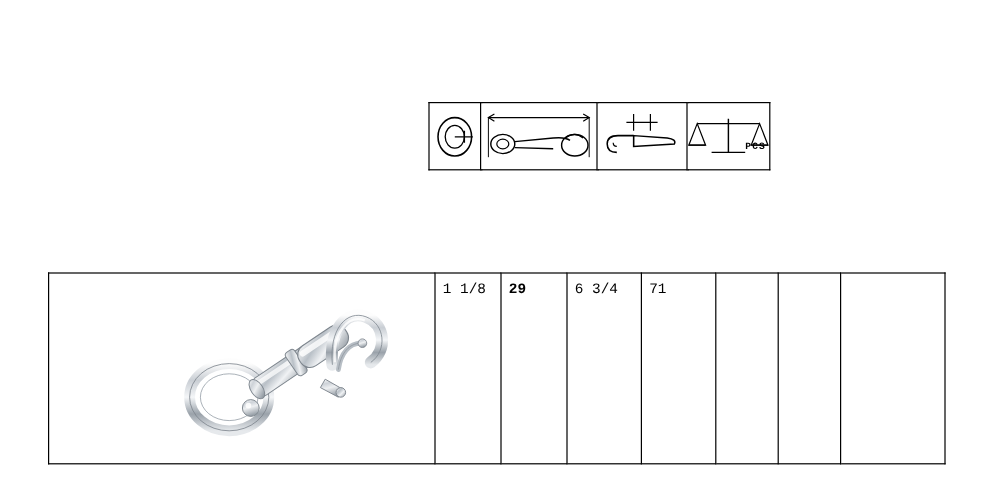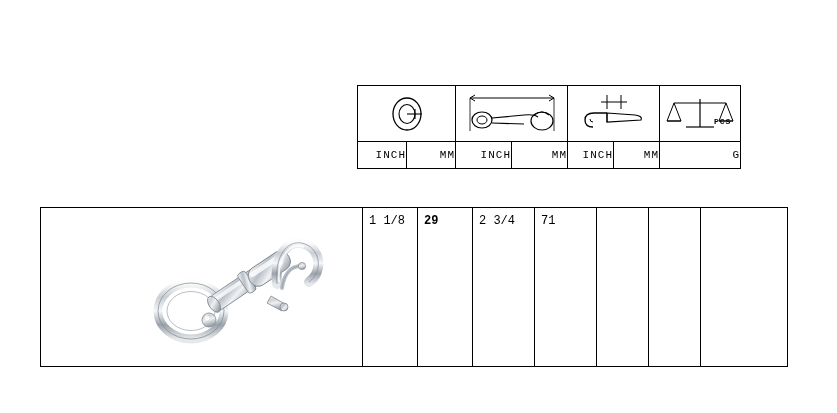--- a/index.html
+++ b/index.html
@@ -18,21 +18,21 @@
   
   .spec-table {
     position: absolute;
     left: 357px;
     top: 85px;
     border-collapse: collapse;
     table-layout: fixed;
   }
   .spec-table td {
     border: 1px solid #000;
-    text-align: right;
+    text-align: left;
     vertical-align: middle;
     font-size: 11px;
     letter-spacing: 1px;
     font-family: "Liberation Mono", monospace;
     color: #000;
     padding: 0;
   }
   .icon-row td { height: 55px; }
   .name-row td { height: 25px; }
   .unit-row td { height: 26px; }
@@ -44,21 +44,21 @@
   .w-snap-in { width: 45px; }
   .w-snap-mm { width: 45px; }
   .w-weight { width: 80px; }
 
   .icon-cell svg { display: block; margin: 0 auto; }
 
   
   .product-table {
     position: absolute;
     left: 40px;
-    top: 207px;
+    top: 227px;
     border-collapse: collapse;
     table-layout: fixed;
   }
   .product-table td {
     border: 1px solid #000;
     height: 152px;
     vertical-align: top;
     font-size: 12px;
     font-family: "Liberation Mono", monospace;
     color: #000;
@@ -133,29 +133,20 @@
           <line x1="8" y1="12" x2="60" y2="12" stroke="#000" stroke-width="1.2"></line>
           <line x1="20" y1="36" x2="48" y2="36" stroke="#000" stroke-width="1.2"></line>
           <path d="M8 12 L1 30 L15 30 Z" fill="none" stroke="#000" stroke-width="1"></path>
           <path d="M60 12 L53 30 L67 30 Z" fill="none" stroke="#000" stroke-width="1"></path>
           <line x1="1" y1="30" x2="15" y2="30" stroke="#000" stroke-width="1"></line>
           <line x1="53" y1="30" x2="67" y2="30" stroke="#000" stroke-width="1"></line>
           <text x="48" y="33" font-family="Liberation Mono, monospace" font-size="8" font-weight="bold" fill="#000">PCS</text>
         </svg>
       </span>
     </td>
-  </tr>
-  <tr class="unit-row">
-    <td class="w-eye-in">INCH</td>
-    <td class="w-eye-mm">MM</td>
-    <td class="w-len-in">INCH</td>
-    <td class="w-len-mm">MM</td>
-    <td class="w-snap-in">INCH</td>
-    <td class="w-snap-mm">MM</td>
-    <td class="w-weight">G</td>
   </tr>
 </tbody>
   </table>
 
 <table class="product-table">
   <tbody>
       <tr>
     <td class="p-image">
       <span class="snap-photo">
         <svg width="180" height="125" viewBox="0 0 180 125">
@@ -208,20 +199,20 @@
           <path d="M120 70 L134 78 L131 85 L116 77 Z" fill="url(#chrome3)" stroke="#7e868e" stroke-width="0.8"></path>
           <circle cx="133" cy="81" r="4" fill="url(#chrome2)" stroke="#7e868e" stroke-width="0.8"></circle>
 
           <circle cx="58" cy="94" r="7" fill="url(#chrome3)" stroke="#7e868e" stroke-width="0.8"></circle>
           <circle cx="56" cy="92" r="2.4" fill="#ffffff" opacity="0.85"></circle>
         </svg>
       </span>
     </td>
     <td class="p-eye-in">1 1/8</td>
     <td class="p-eye-mm">29</td>
-    <td class="p-len-in">2 3/4</td>
+    <td class="p-len-in">6 3/4</td>
     <td class="p-len-mm">71</td>
     <td class="p-snap-in"></td>
     <td class="p-snap-mm"></td>
     <td class="p-weight"></td>
   </tr>
 </tbody>
   </table>
 
 </body></html>

